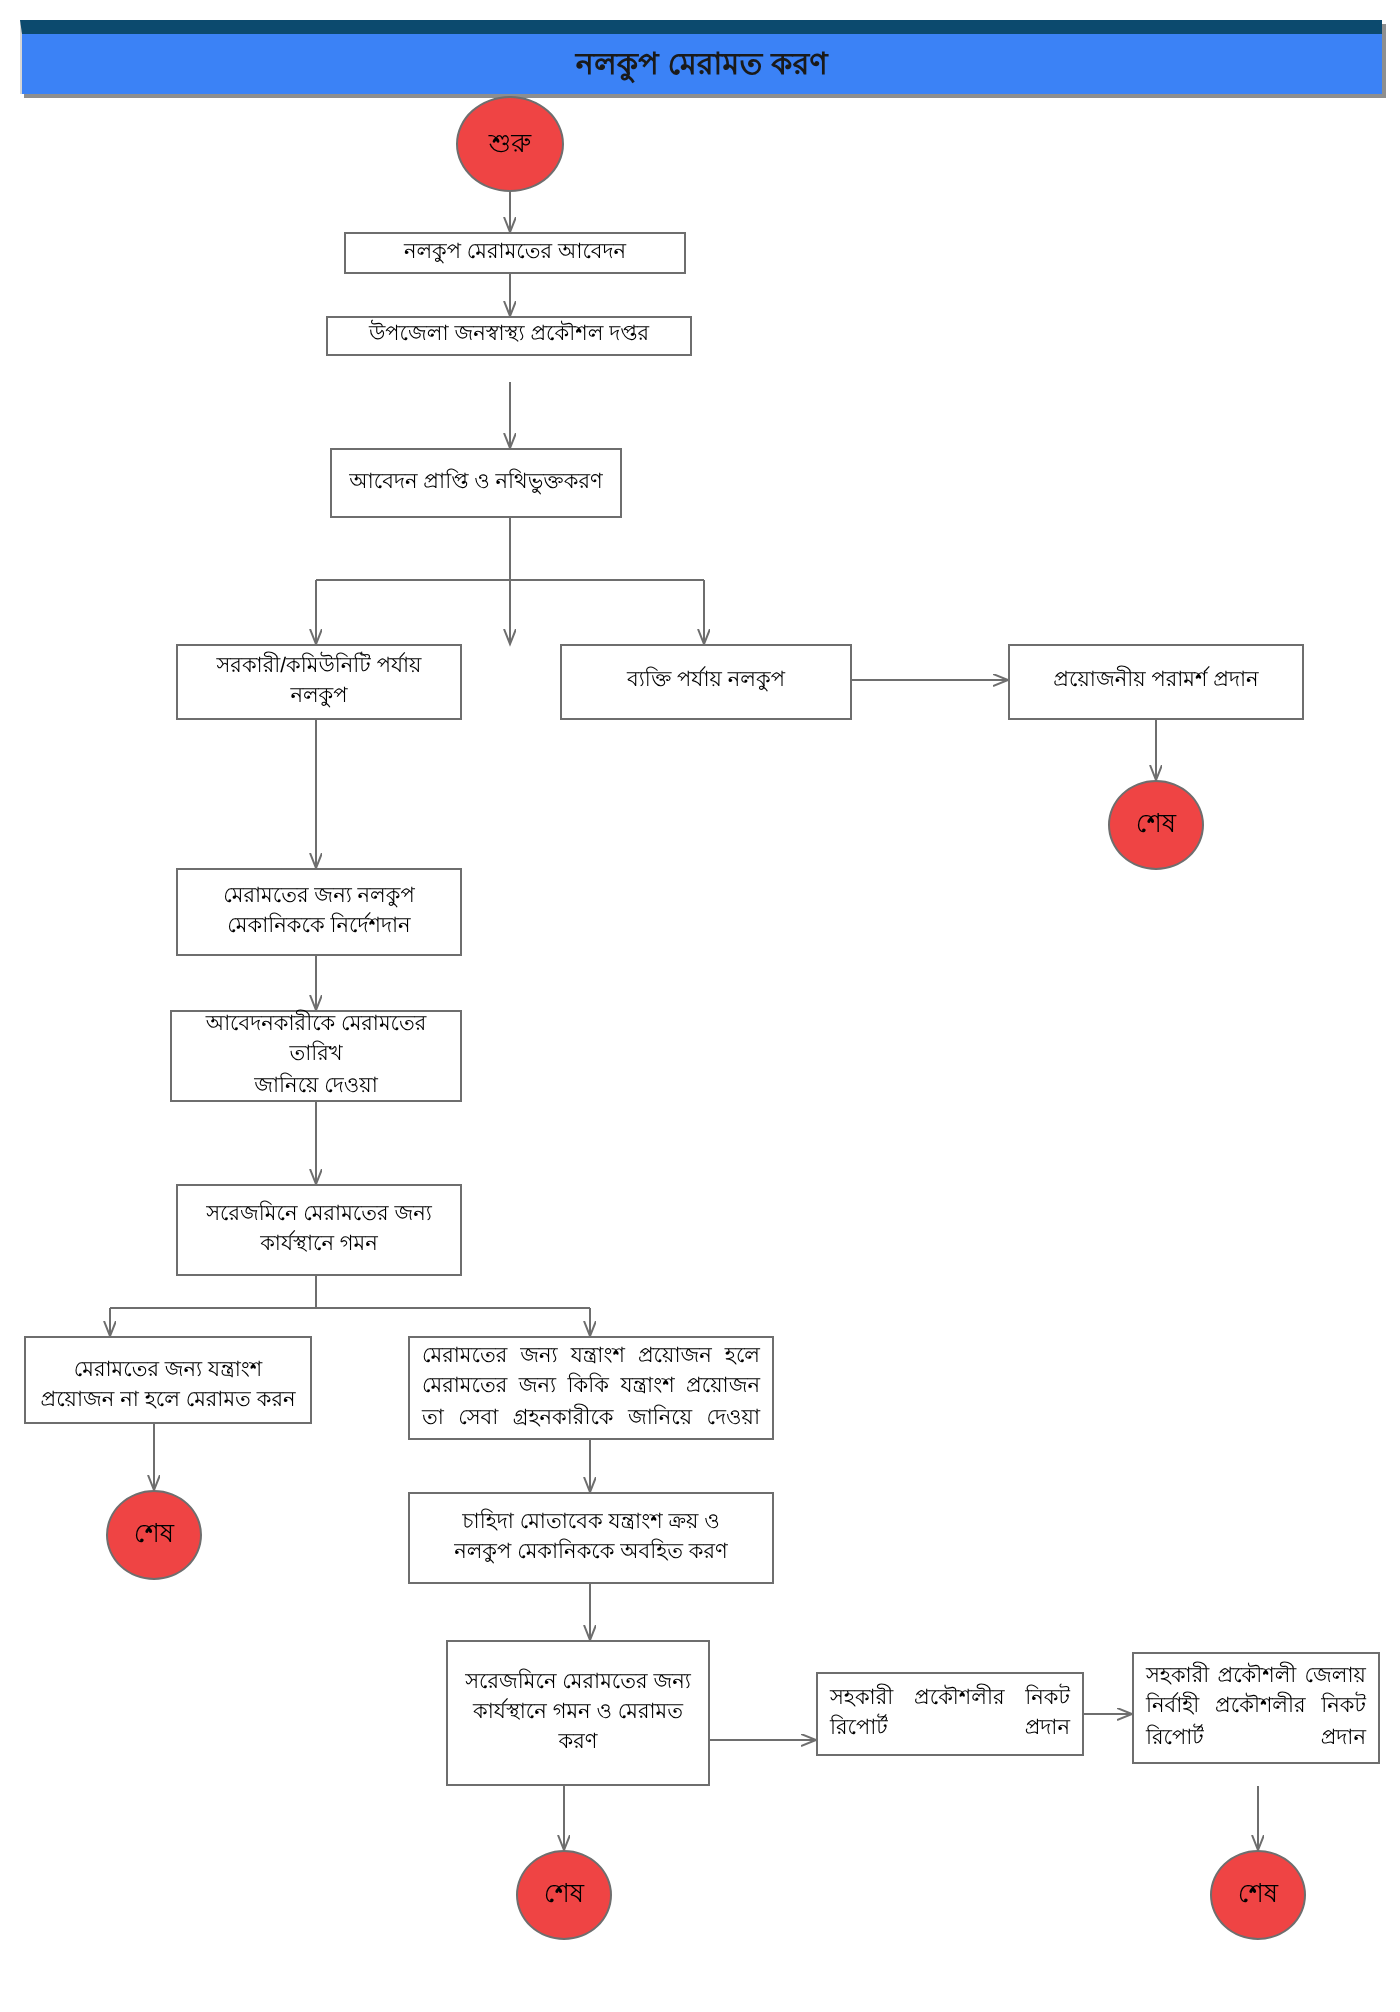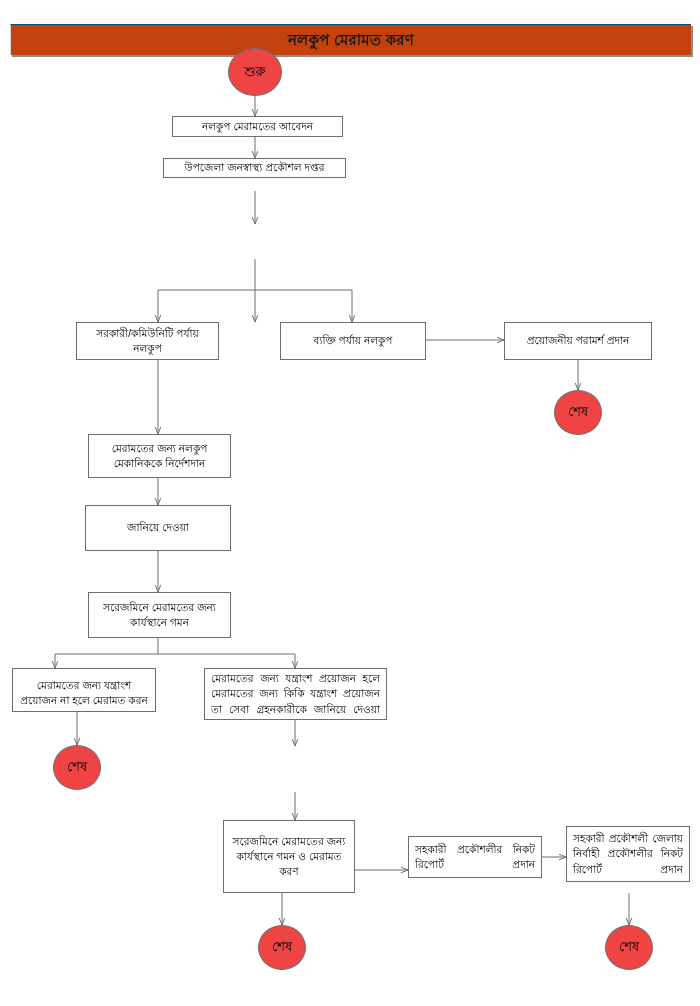--- a/index.html
+++ b/index.html
@@ -1,22 +1,22 @@
 <!DOCTYPE html>
 <html><head>
 <meta charset="utf-8">
 <style>
   html,body{margin:0;padding:0;background:#ffffff;}
   body{font-family:"Liberation Sans","DejaVu Sans",sans-serif;}
   #page{position:relative;width:700px;height:1006px;overflow:hidden;background:#fff;}
 
   
   .titlebar{
-    position:absolute;left:10px;top:24px;width:680px;height:30px;
-    background:#c2410c;border-top:1px solid #0c4a6e;border-left:1px solid #d6d6d6;
+    position:absolute;left:10px;top:10px;width:680px;height:30px;
+    background:#3b82f6;border-top:7px solid #0c4a6e;border-left:1px solid #d6d6d6;
     box-shadow:2px 2px 0 #8e8e8e;
     display:flex;align-items:center;justify-content:center;
   }
   .titlebar .t{
     font-size:15px;font-weight:bold;color:#1a1a1a;letter-spacing:.2px;
     font-family:"Liberation Sans","DejaVu Sans",sans-serif;
   }
 
   
   .node{position:absolute;box-sizing:border-box;}
@@ -102,22 +102,25 @@
   </div>
 
   <div class="node box" style="left:172px;top:116px;width:171px;height:21px;">
     <span>নলকুপ মেরামতের আবেদন</span>
   </div>
 
   <div class="node box" style="left:163px;top:158px;width:183px;height:20px;">
     <span>উপজেলা জনস্বাস্থ্য প্রকৌশল দপ্তর</span>
   </div>
 
+  <div class="node box" style="left:165px;top:224px;width:146px;height:35px;">
+    <span>আবেদন প্রাপ্তি ও নথিভুক্তকরণ</span>
+  </div>
 
-  <div class="node box" style="left:76px;top:322px;width:143px;height:38px;">
+  <div class="node box" style="left:88px;top:322px;width:143px;height:38px;">
     <span>সরকারী/কমিউনিটি পর্যায় নলকুপ</span>
   </div>
 
   <div class="node box" style="left:280px;top:322px;width:146px;height:38px;">
     <span>ব্যক্তি পর্যায় নলকুপ</span>
   </div>
 
   <div class="node box" style="left:504px;top:322px;width:148px;height:38px;">
     <span>প্রয়োজনীয় পরামর্শ প্রদান</span>
   </div>
@@ -125,20 +128,21 @@
   <div class="node oval" style="left:554px;top:390px;width:48px;height:45px;">
     <span>শেষ</span>
   </div>
 
   <div class="node box" style="left:88px;top:434px;width:143px;height:44px;flex-direction:column;">
     <span>মেরামতের জন্য নলকুপ</span>
     <span>মেকানিককে নির্দেশদান</span>
   </div>
 
   <div class="node box" style="left:85px;top:505px;width:146px;height:46px;flex-direction:column;">
+    <span>আবেদনকারীকে মেরামতের তারিখ</span>
     <span>জানিয়ে দেওয়া</span>
   </div>
 
   <div class="node box" style="left:88px;top:592px;width:143px;height:46px;flex-direction:column;">
     <span>সরেজমিনে মেরামতের জন্য</span>
     <span>কার্যস্থানে গমন</span>
   </div>
 
   <div class="node box" style="left:12px;top:668px;width:144px;height:44px;flex-direction:column;justify-content:flex-end;">
     <span>মেরামতের জন্য যন্ত্রাংশ</span>
@@ -148,20 +152,24 @@
   <div class="node oval" style="left:53px;top:745px;width:48px;height:45px;">
     <span>শেষ</span>
   </div>
 
   <div class="node box just" style="left:204px;top:668px;width:183px;height:52px;display:flex;flex-direction:column;justify-content:center;">
     <span style="text-align:justify;text-align-last:justify;width:100%;">মেরামতের জন্য যন্ত্রাংশ প্রয়োজন হলে</span>
     <span style="text-align:justify;text-align-last:justify;width:100%;">মেরামতের জন্য কিকি যন্ত্রাংশ প্রয়োজন</span>
     <span style="text-align:left;width:100%;">তা সেবা গ্রহনকারীকে জানিয়ে দেওয়া</span>
   </div>
 
+  <div class="node box" style="left:204px;top:746px;width:183px;height:46px;flex-direction:column;">
+    <span>চাহিদা মোতাবেক যন্ত্রাংশ ক্রয় ও</span>
+    <span>নলকুপ মেকানিককে অবহিত করণ</span>
+  </div>
 
   <div class="node box" style="left:223px;top:820px;width:132px;height:73px;flex-direction:column;">
     <span>সরেজমিনে মেরামতের জন্য</span>
     <span>কার্যস্থানে গমন ও মেরামত</span>
     <span>করণ</span>
   </div>
 
   <div class="node oval" style="left:258px;top:925px;width:48px;height:45px;">
     <span>শেষ</span>
   </div>

